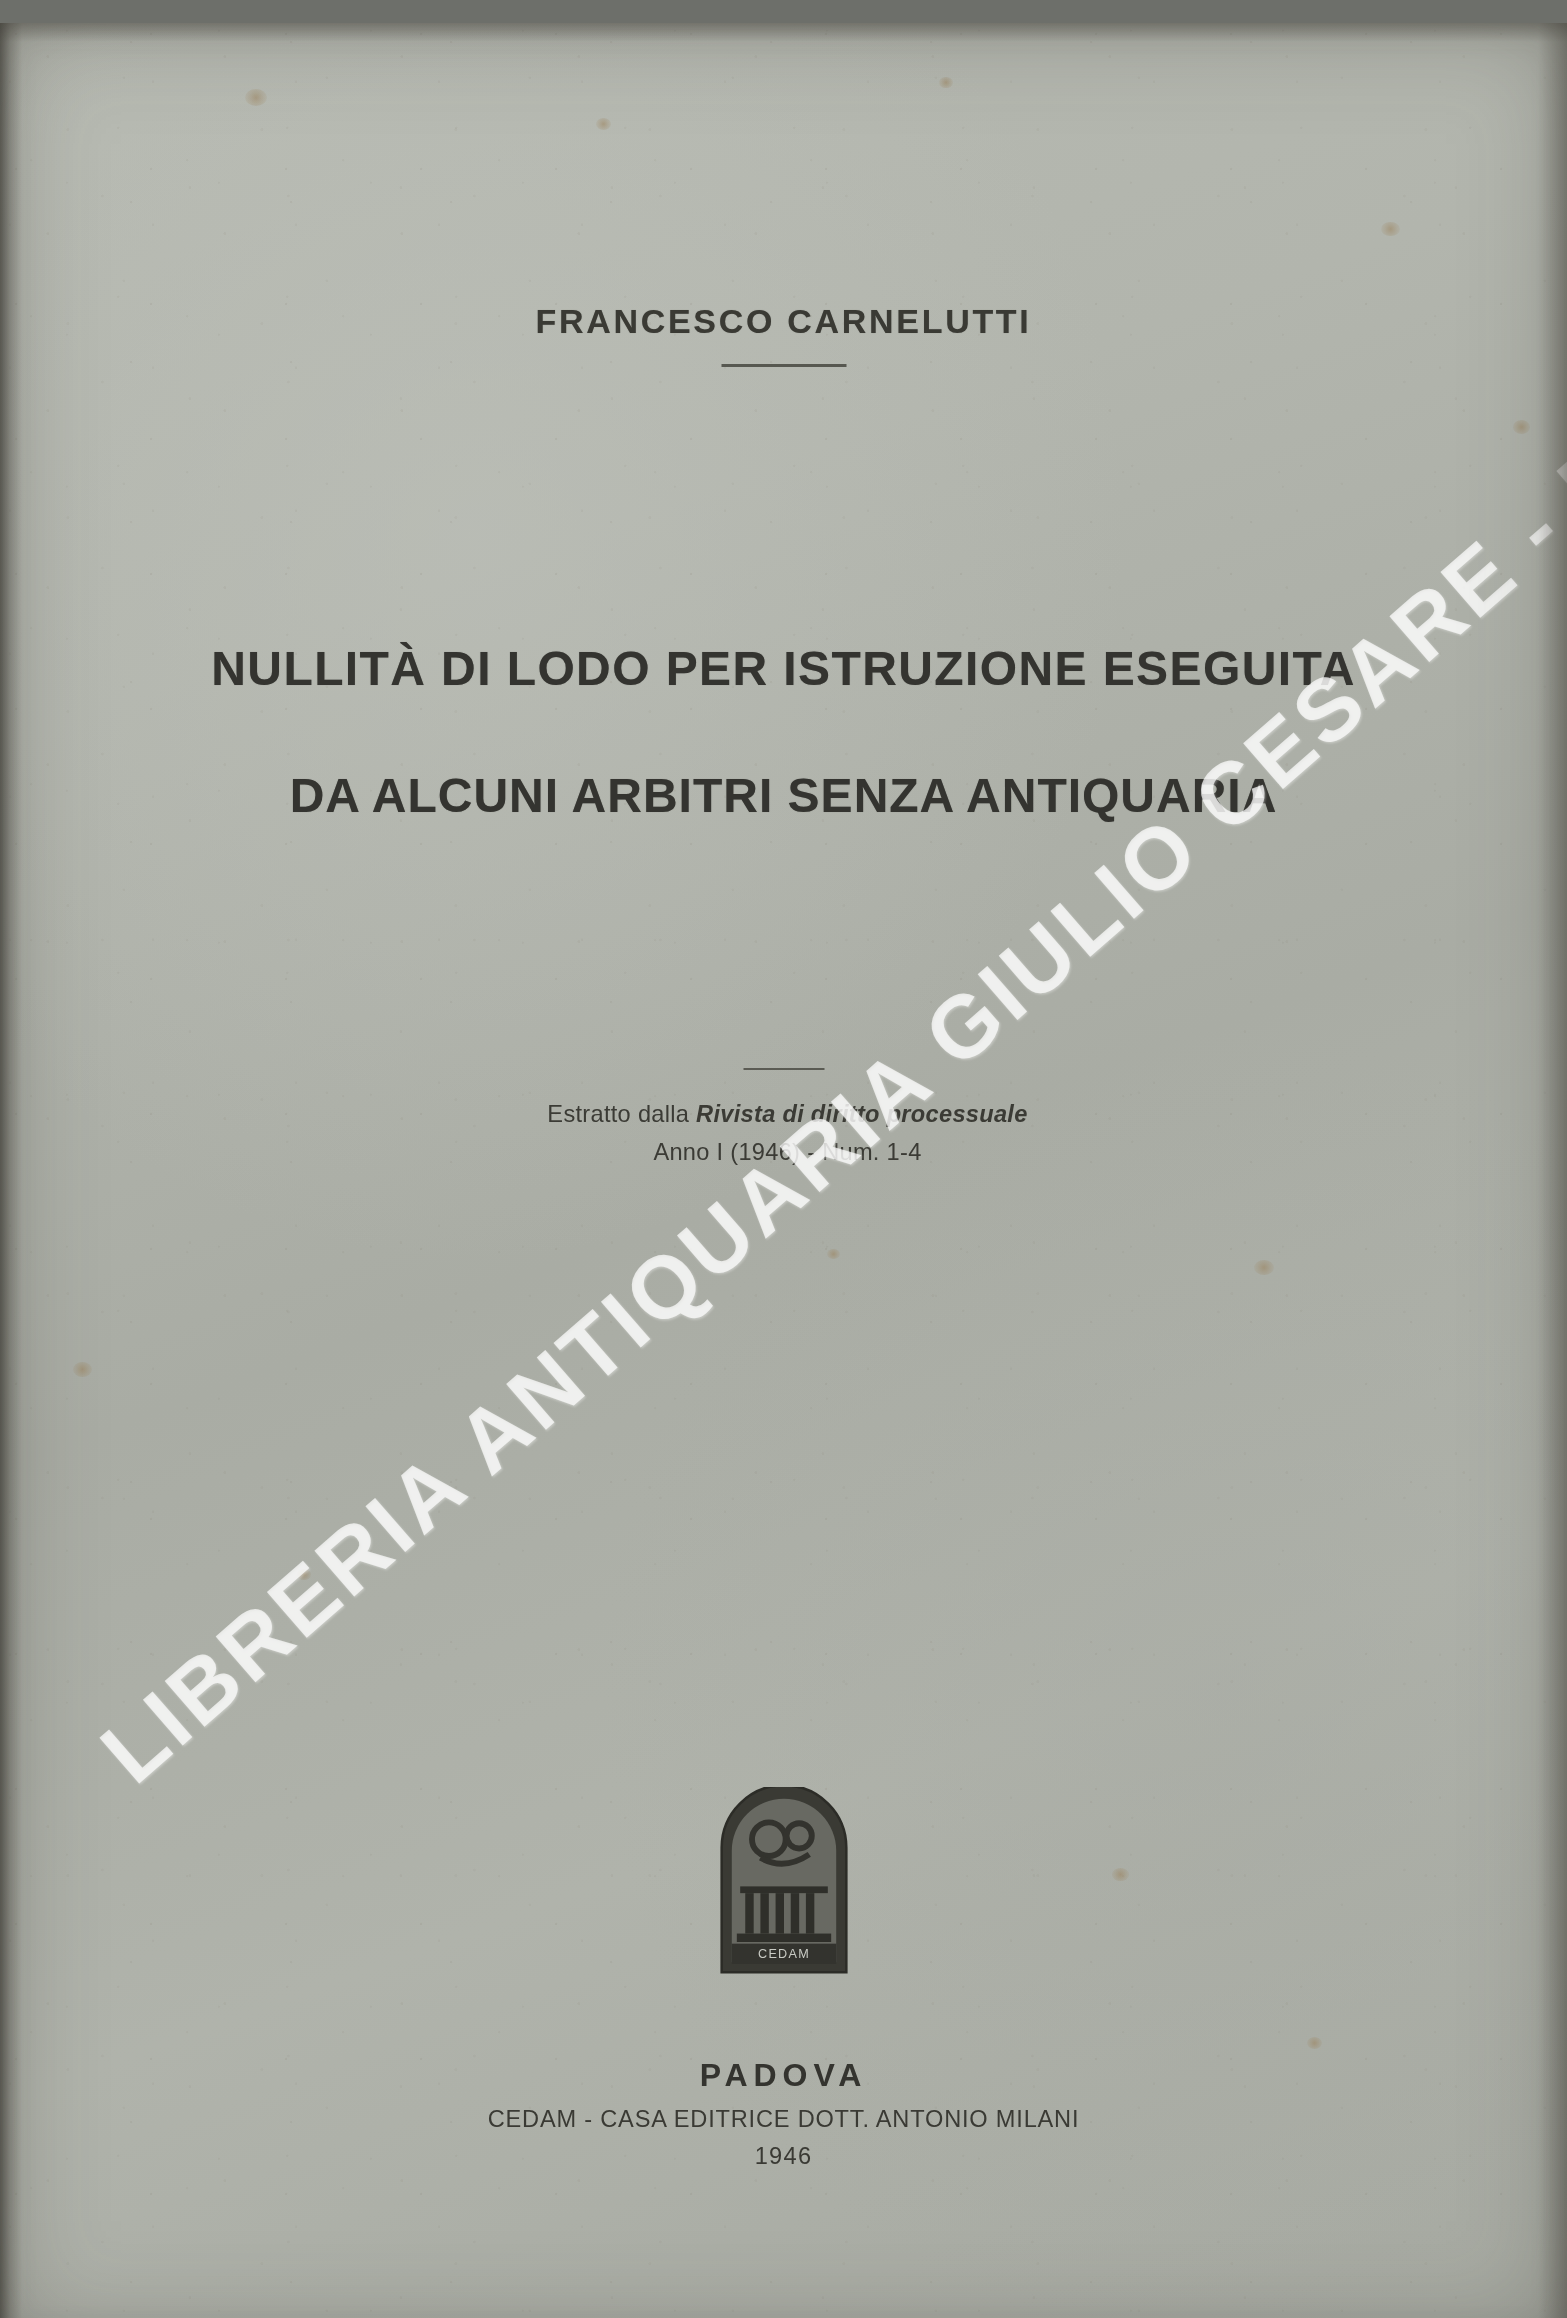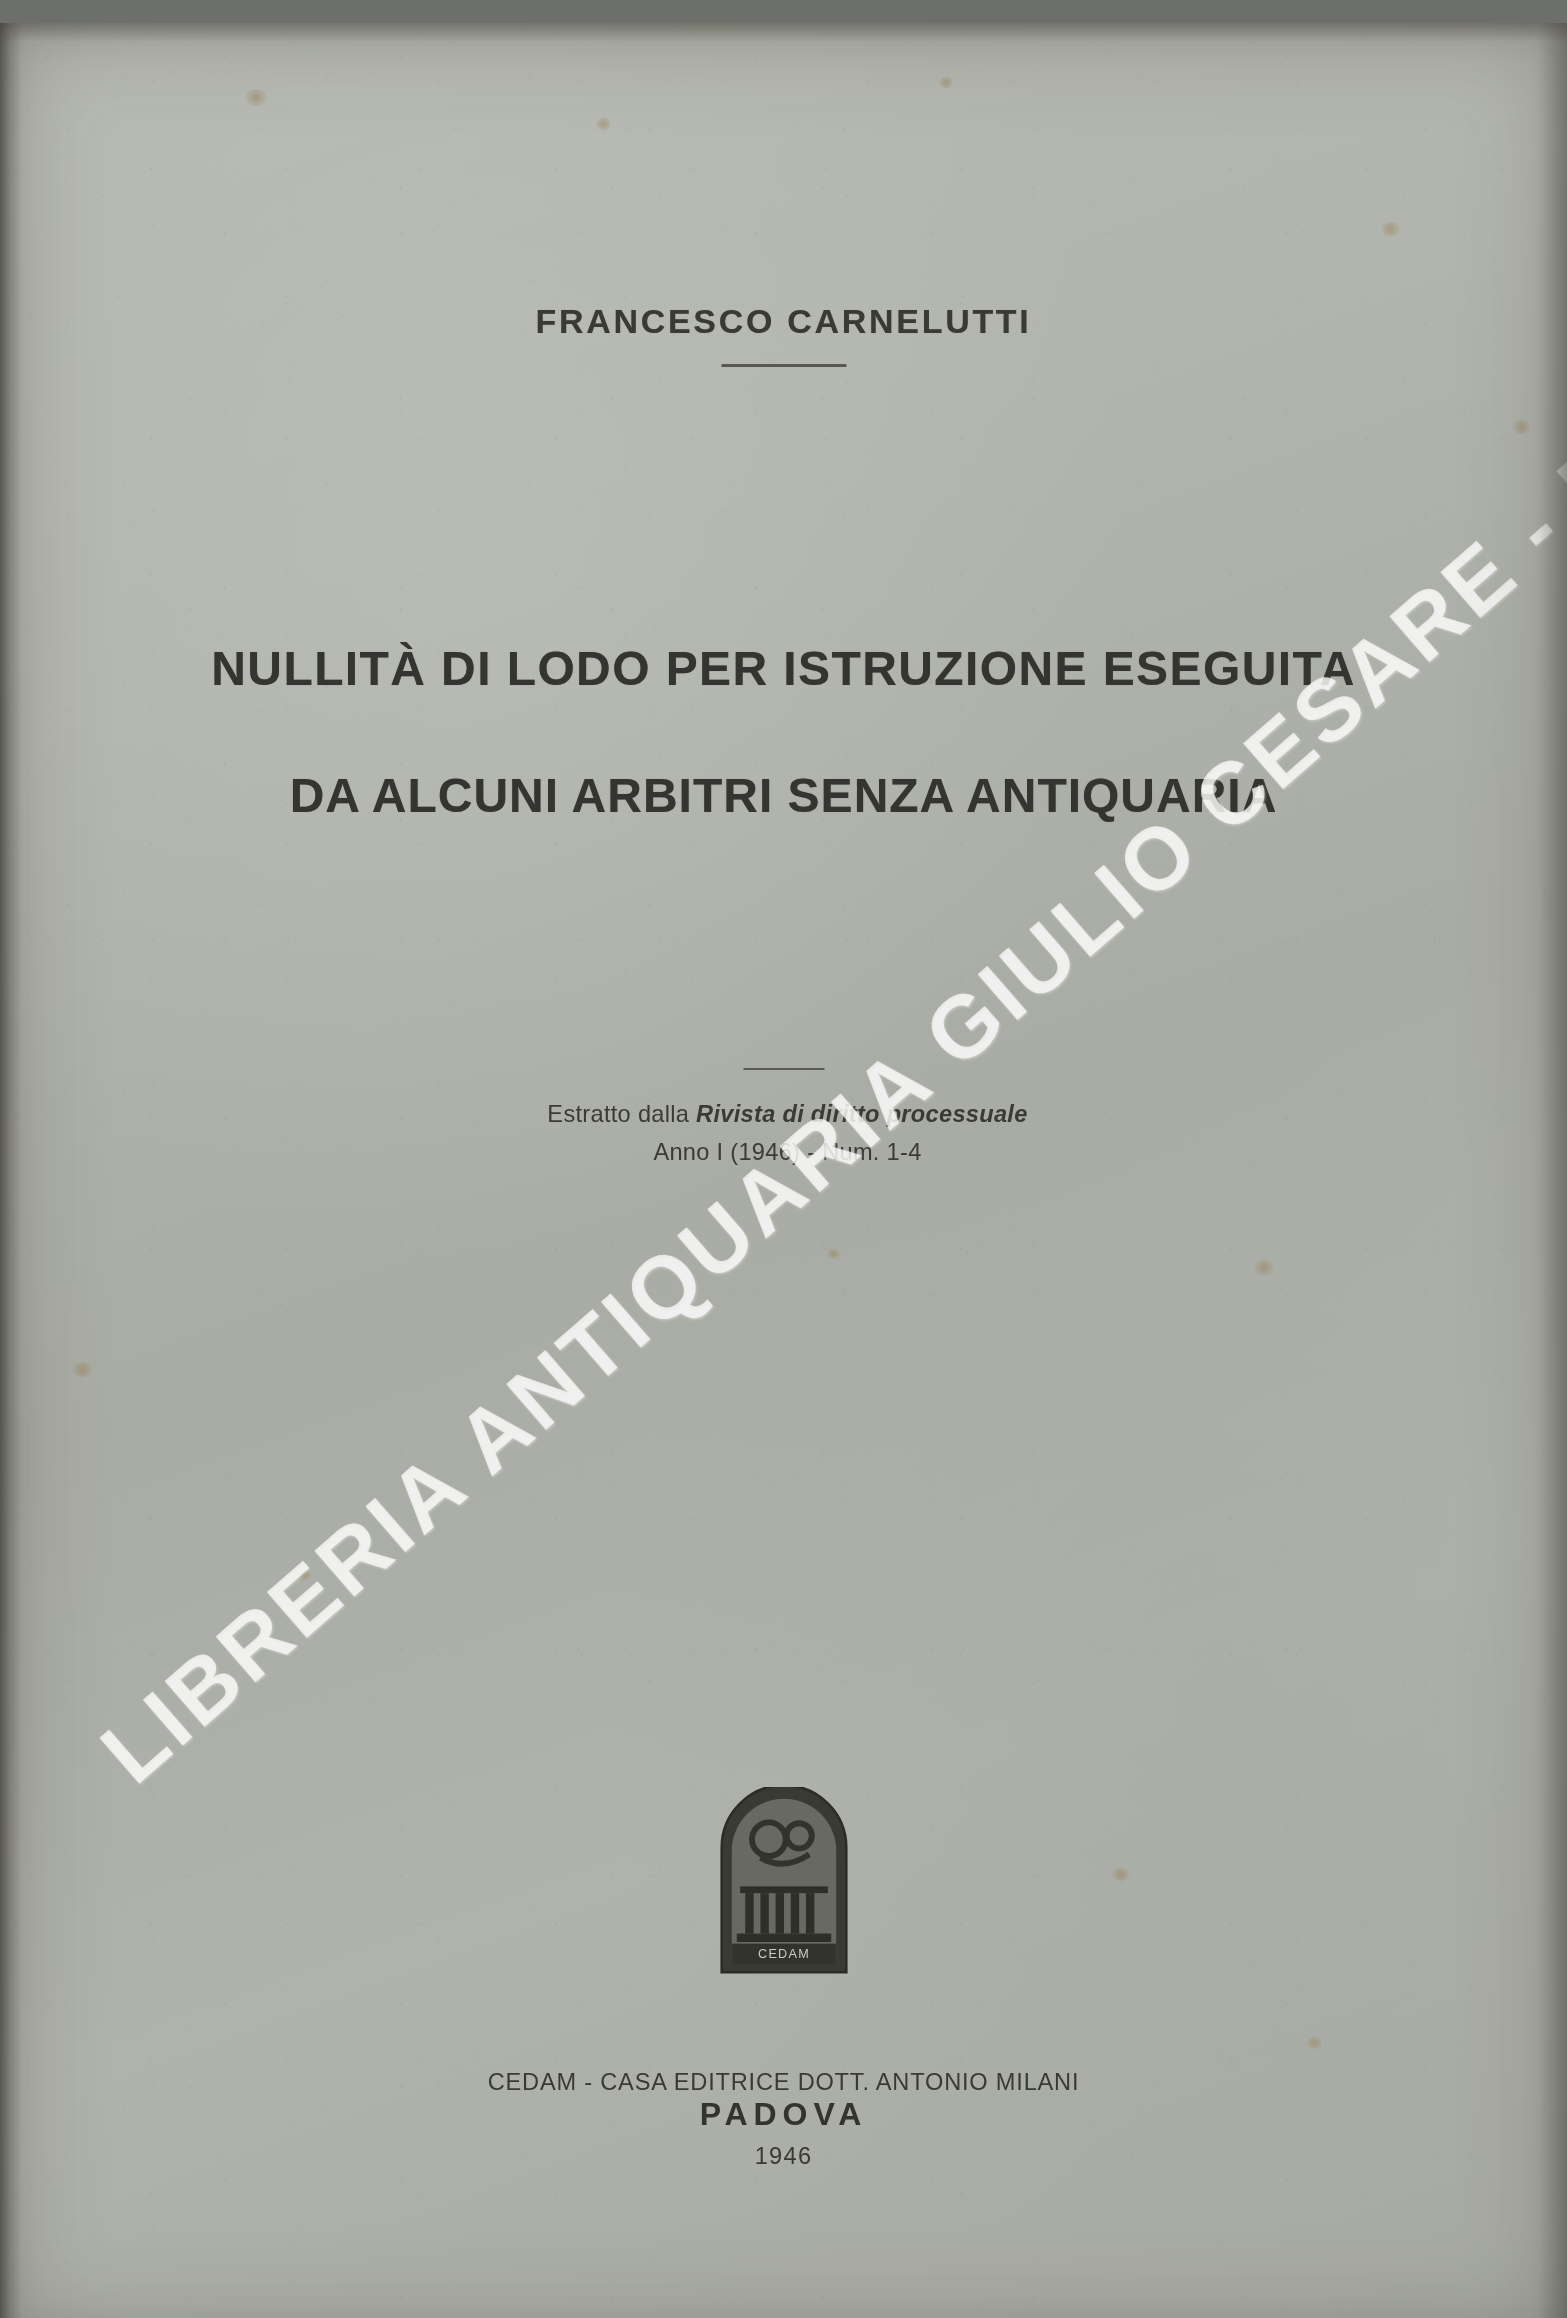--- a/index.html
+++ b/index.html
@@ -277,22 +277,22 @@
           <rect x="106" y="126" width="10" height="48" fill="#2f2f2a"></rect>
           <rect x="24" y="174" width="112" height="10" fill="#2f2f2a"></rect>
 
           <rect x="18" y="186" width="124" height="24" fill="#33332e"></rect>
           <text x="80" y="203" text-anchor="middle" font-family="Liberation Sans, sans-serif" font-size="15" fill="#c9cbc4" letter-spacing="1.5">CEDAM</text>
         </g>
       </svg>
     </div>
 
     <div id="imprint" class="center">
+      <div id="city">PADOVA</div>
       <div id="publisher">CEDAM - CASA EDITRICE DOTT. ANTONIO MILANI</div>
-      <div id="city">PADOVA</div>
       <div id="year">1946</div>
     </div>
   </div>
 
   <div id="watermark">LIBRERIA ANTIQUARIA GIULIO CESARE - ROMA</div>
 
   <div id="binding-edge"></div>
   <div id="right-edge"></div>
   <div id="top-edge"></div>
   <div id="bottom-edge"></div>

